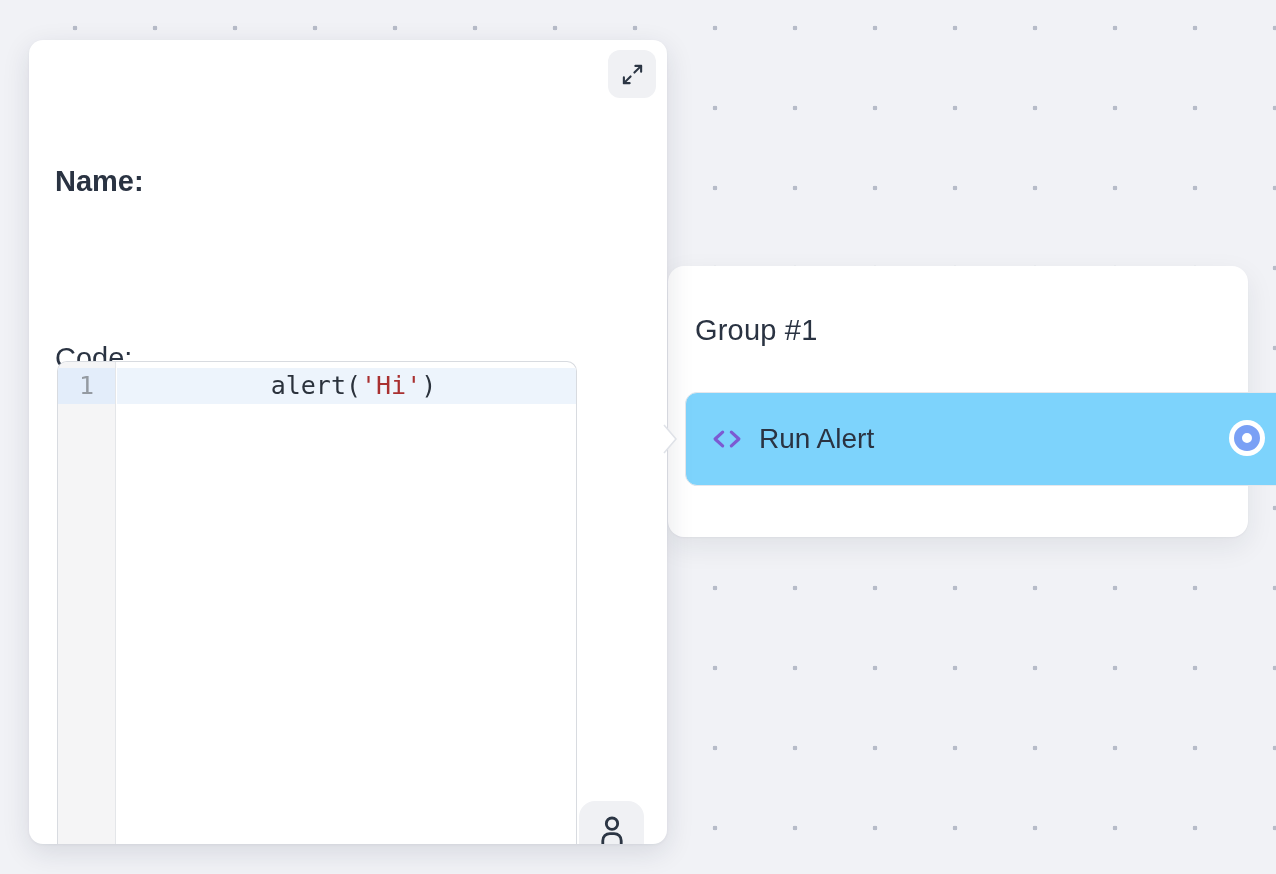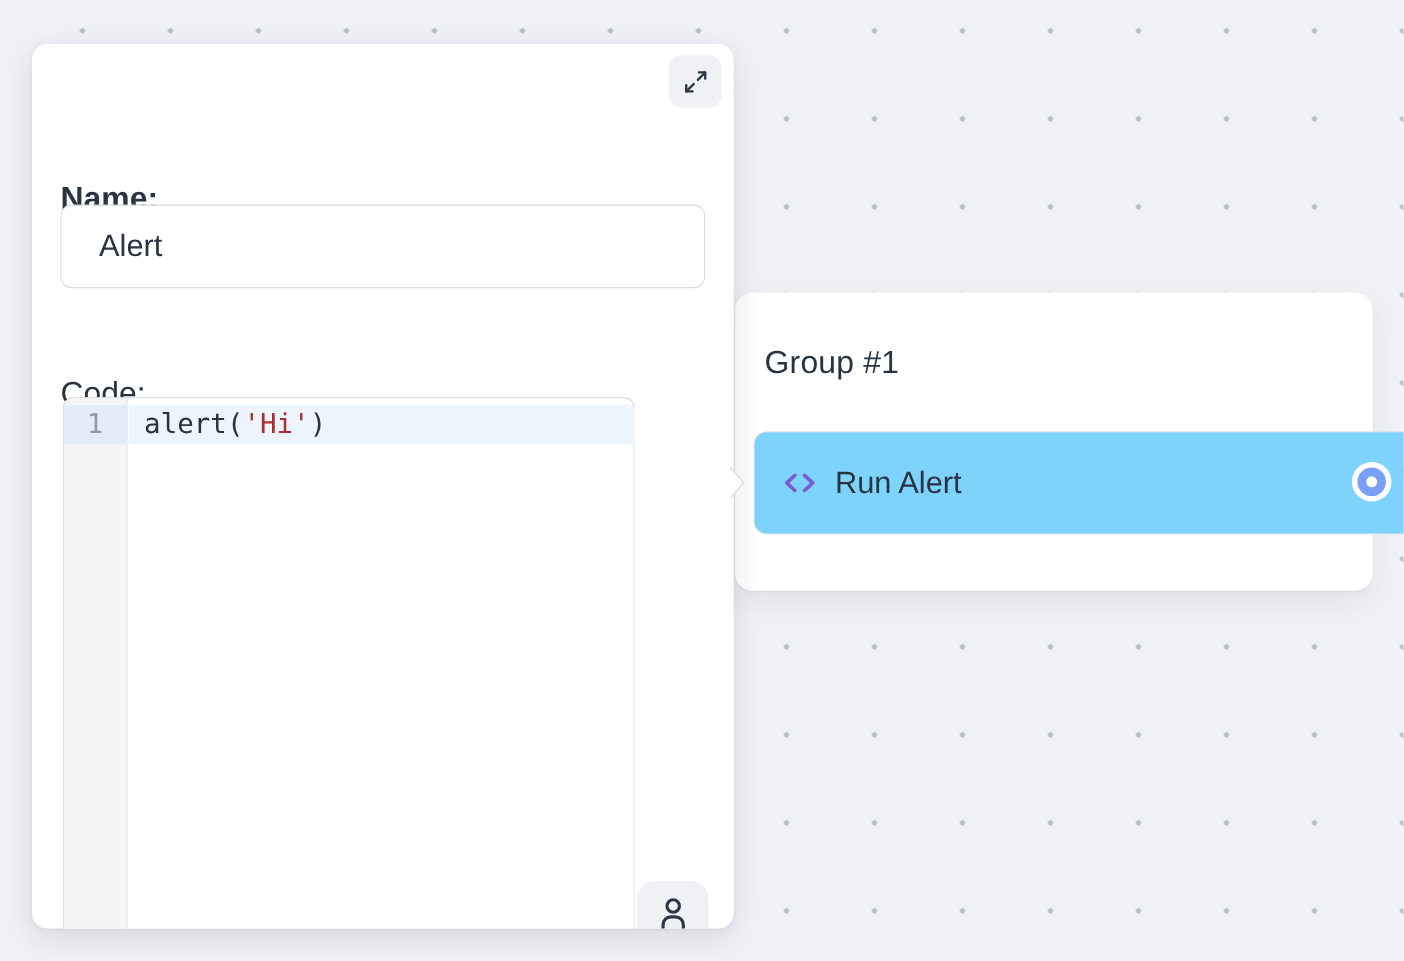--- a/index.html
+++ b/index.html
@@ -157,20 +157,21 @@
   .code-area {
     position: absolute;
     left: 59px; top: 0; right: 0; bottom: 0;
     padding-top: 6px;
   }
   .code-line {
     height: 36px;
     padding-left: 14px;
     white-space: pre;
     color: #2b323c;
+    text-align: center;
   }
   .code-line.active { background: var(--active-line, #edf4fc); }
   .tok-str { color: var(--string-red, #a93030); }
 
   .user-btn {
     position: absolute;
     left: 550px; top: 761px;
     width: 65px; height: 92px;
     background: #f0f1f4;
     border: none;
@@ -212,21 +213,20 @@
     <button class="expand-btn">
       <svg width="23" height="23" viewBox="0 0 24 24" fill="none" stroke="#2c3644" stroke-width="2.2" stroke-linecap="round" stroke-linejoin="round">
         <polyline points="15 3 21 3 21 9"></polyline>
         <polyline points="9 21 3 21 3 15"></polyline>
         <line x1="21" y1="3" x2="14" y2="10"></line>
         <line x1="3" y1="21" x2="10" y2="14"></line>
       </svg>
     </button>
 
     <div class="field-label label-name">Name:</div>
-    <input class="name-input" type="text" value="Alert" style="">
 
     <div class="field-label label-code">Code:</div>
 
     <div class="code-editor">
       <div class="gutter">
         <div class="gutter-line active">1</div>
       </div>
       <div class="code-area">
         <div class="code-line active"><span>alert(</span><span class="tok-str">'Hi'</span><span>)</span></div>
       </div>

